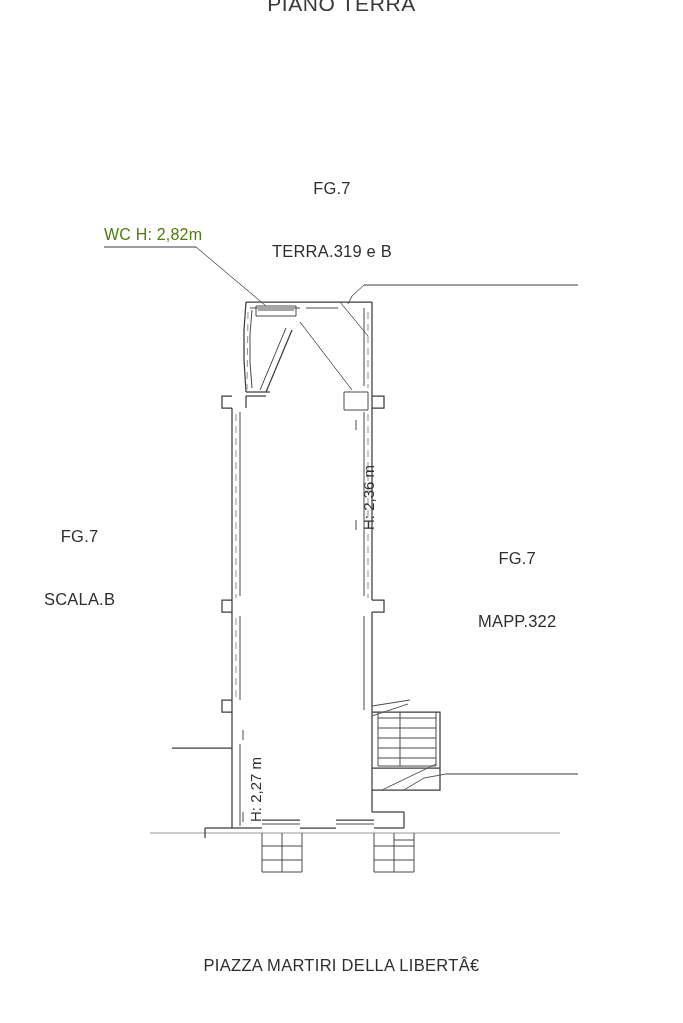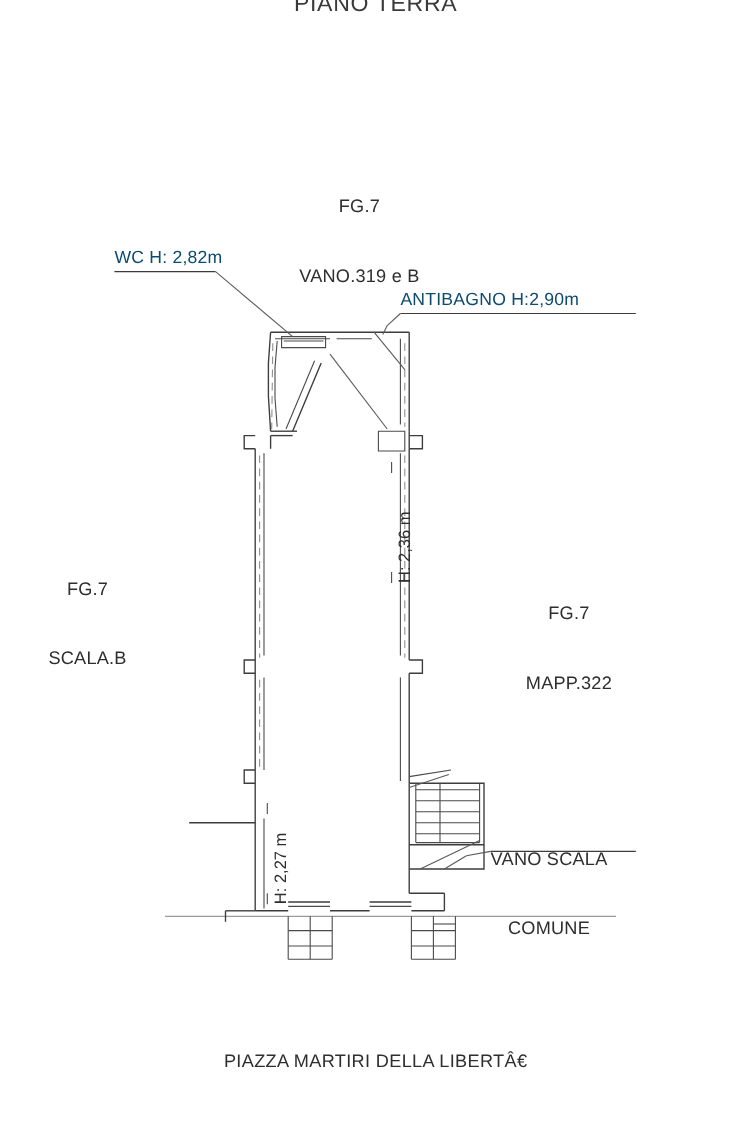--- a/index.html
+++ b/index.html
@@ -52,21 +52,21 @@
 
   .lbl-mapp-top   { left: 272px; top: 136px; }
   .lbl-mapp-left  { left: 44px;  top: 484px; }
   .lbl-mapp-right { left: 478px; top: 506px; }
   .lbl-negozio    { left: 255px; top: 622px; }
   .lbl-vano       { left: 446px; top: 729px; }
 
   
   .lead-txt {
     font-size: 16px;
-    color: #0c4a6e;
+    color: #4d7c0f;
   }
   .lbl-wc  { left: 104px; top: 226px; }
   .lbl-anti{ left: 364px; top: 264px; }
 
   
   .street {
     left: 0;
     top: 956px;
     width: 683px;
     text-align: center;
@@ -252,41 +252,36 @@
       <line class="wt" x1="356" y1="420" x2="356" y2="430"></line>
       <line class="wt" x1="356" y1="520" x2="356" y2="530"></line>
       <line class="wt" x1="243" y1="730" x2="243" y2="740"></line>
       <line class="wt" x1="243" y1="812" x2="243" y2="822"></line>
     </g>
 
   </svg>
 
   <div class="txt ann lbl-mapp-top">
     <div>FG.7</div>
-    <div>VANO.319 e B</div>
+    <div>TERRA.319 e B</div>
   </div>
 
   <div class="txt ann lbl-mapp-left">
     <div>FG.7</div>
     <div>SCALA.B</div>
   </div>
 
   <div class="txt ann lbl-mapp-right">
     <div>FG.7</div>
     <div>MAPP.322</div>
   </div>
 
 
-  <div class="txt ann lbl-vano">
-    <div>VANO SCALA</div>
-    <div>COMUNE</div>
-  </div>
 
   <div class="txt lead-txt lbl-wc">WC H: 2,82m</div>
 
-  <div class="txt lead-txt lbl-anti">ANTIBAGNO H:2,90m</div>
 
   <div class="vert dim-236">H: 2,36 m</div>
   <div class="vert dim-227">H: 2,27 m</div>
 
   <div class="txt street">PIAZZA MARTIRI DELLA LIBERTÂ€</div>
 
 </div>
 
 </body></html>

